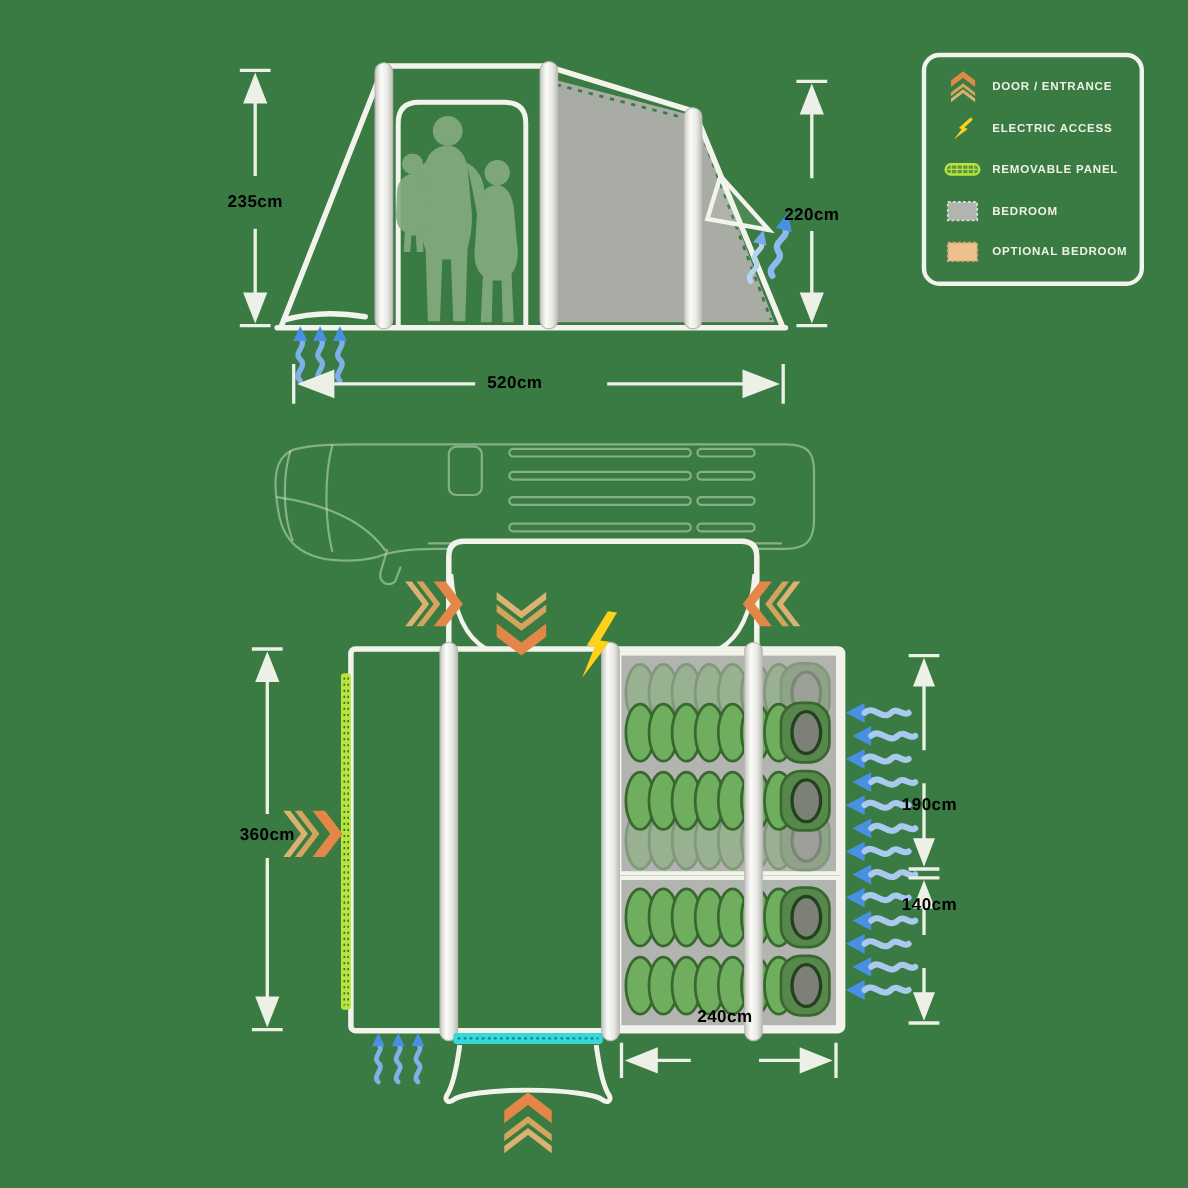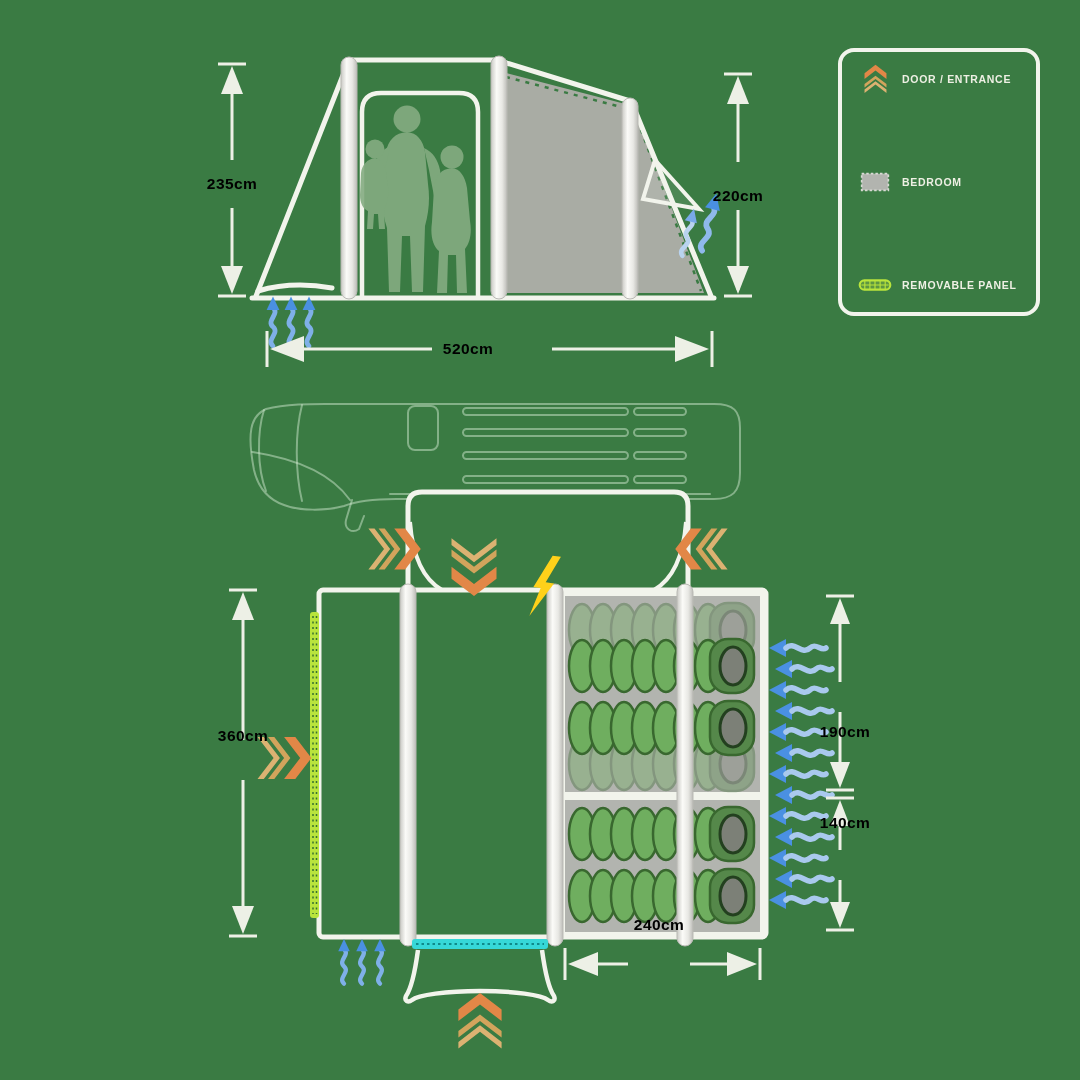--- a/index.html
+++ b/index.html
@@ -8,21 +8,21 @@
     background:#3a7b43;
     font-family:"Liberation Sans", sans-serif;
   }
   .layer{position:absolute;left:0;top:0;}
   .dim{
     position:absolute;transform:translate(-50%,-50%);
     color:#000000;font-size:15.5px;font-weight:700;letter-spacing:.4px;
     white-space:nowrap;
   }
   .legend{
-    position:absolute;left:838px;top:48px;width:202px;height:268px;
+    position:absolute;left:838px;top:48px;width:202px;height:212px;
     border:4px solid #f2f4ec;border-radius:16px;
     box-sizing:border-box;padding:11px 6px;
     display:flex;flex-direction:column;justify-content:space-between;
   }
   .legend-row{display:flex;align-items:center;height:32px;}
   .legend-icon{width:54px;display:flex;justify-content:center;align-items:center;flex:0 0 54px;}
   .legend-label{
     color:#eef0e4;font-size:10.5px;font-weight:700;letter-spacing:.7px;
     white-space:nowrap;
   }
@@ -246,46 +246,62 @@
         <path d="M840,810 V850 M840,880 V918" fill="none"></path>
         <polygon points="840,800 830,826 850,826" stroke="none"></polygon>
         <polygon points="840,928 830,902 850,902" stroke="none"></polygon>
       </g>
     </g>
   </svg>
 
   <div class="dim" style="left:232px;top:184px">235cm</div>
   <div class="dim" style="left:738px;top:196px">220cm</div>
   <div class="dim" style="left:468px;top:349px">520cm</div>
-  <div class="dim" style="left:243px;top:736px">360cm</div>
+  <div class="dim" style="left:243px;top:760px">360cm</div>
   <div class="dim" style="left:845px;top:732px">190cm</div>
   <div class="dim" style="left:845px;top:823px">140cm</div>
   <div class="dim" style="left:659px;top:925px">240cm</div>
 
   <div class="legend">
     <div class="legend-row">
       <span class="legend-icon">
         <svg viewBox="-32 -34 64 82" width="25" height="30">
             <use href="#chev"></use>
           </svg>
       </span>
       <span class="legend-label">DOOR / ENTRANCE</span>
     </div>
     <div class="legend-row">
       <span class="legend-icon">
-        <svg viewBox="0 0 36 24" width="30" height="20">
-          <rect x="2" y="2" width="32" height="20" fill="#b2b4af" stroke="#d8dad4" stroke-width="2" stroke-dasharray="3 2.5"></rect>
-        </svg>
-      </span>
-      <span class="legend-label">BEDROOM</span>
+        <svg viewBox="-18 -32 36 64" width="18" height="26">
+            <use href="#bolt" transform="rotate(24)"></use>
+          </svg>
+      </span>
+      <span class="legend-label">ELECTRIC ACCESS</span>
     </div>
     <div class="legend-row">
       <span class="legend-icon">
         <svg viewBox="0 0 40 16" width="34" height="14">
           <rect x="2" y="2.5" width="36" height="11" rx="5.5" fill="rgba(185,228,60,0.28)" stroke="#b9e43c" stroke-width="2.5"></rect>
           <path d="M8,3 V13 M14,3 V13 M20,3 V13 M26,3 V13 M32,3 V13 M4,8 H36" stroke="#b9e43c" stroke-width="1.3" fill="none"></path>
         </svg>
       </span>
       <span class="legend-label">REMOVABLE PANEL</span>
     </div>
+    <div class="legend-row">
+      <span class="legend-icon">
+        <svg viewBox="0 0 36 24" width="30" height="20">
+          <rect x="2" y="2" width="32" height="20" fill="#b2b4af" stroke="#d8dad4" stroke-width="2" stroke-dasharray="3 2.5"></rect>
+        </svg>
+      </span>
+      <span class="legend-label">BEDROOM</span>
+    </div>
+    <div class="legend-row">
+      <span class="legend-icon">
+        <svg viewBox="0 0 36 24" width="30" height="20">
+          <rect x="2" y="2" width="32" height="20" fill="#eec08e" stroke="#dca66b" stroke-width="2" stroke-dasharray="3 2.5"></rect>
+        </svg>
+      </span>
+      <span class="legend-label">OPTIONAL BEDROOM</span>
+    </div>
   </div>
 
 </div>
 
 </body></html>

